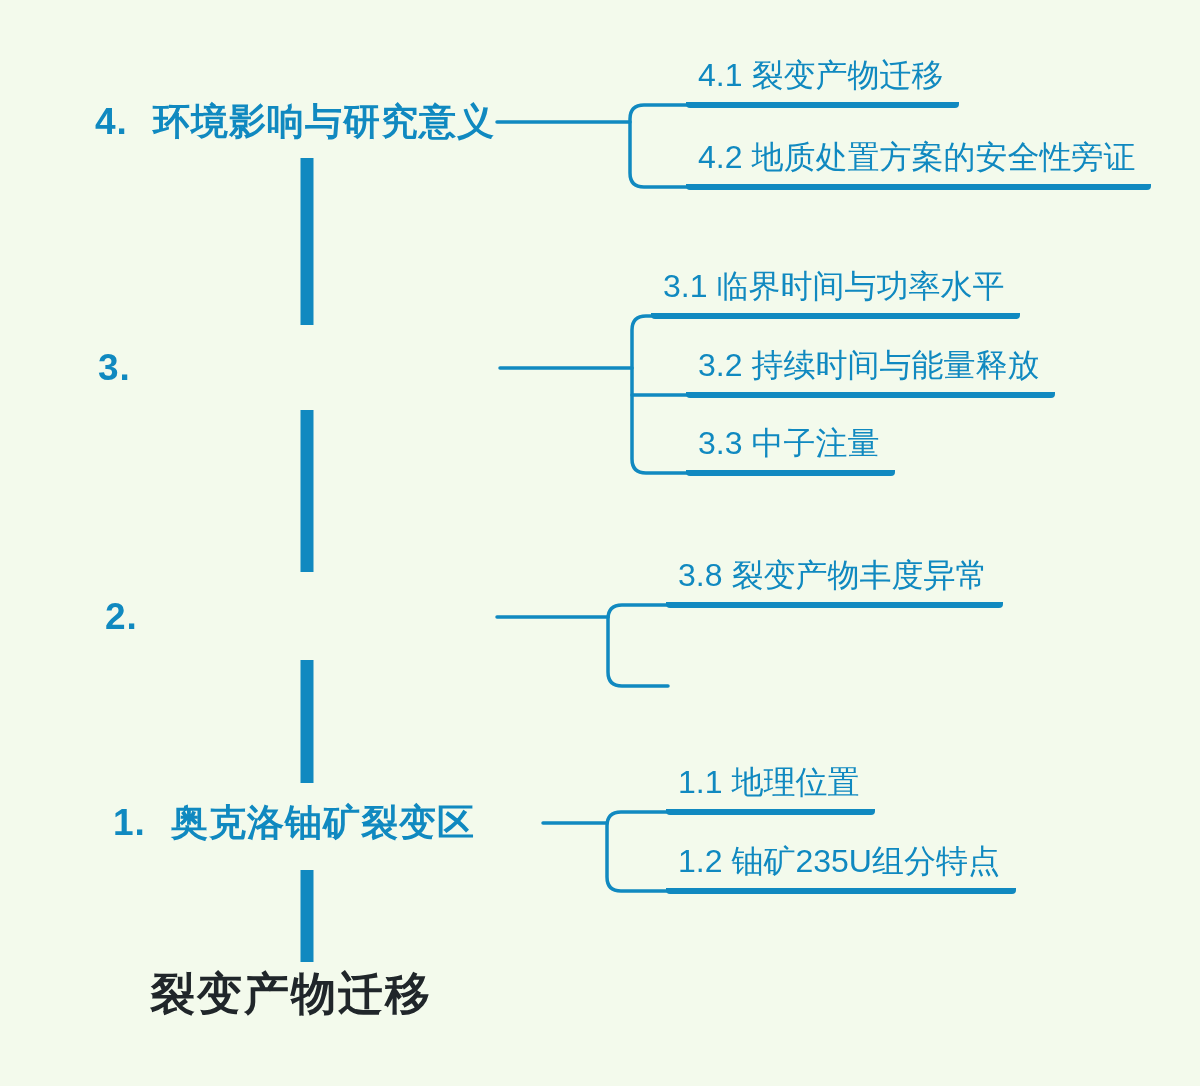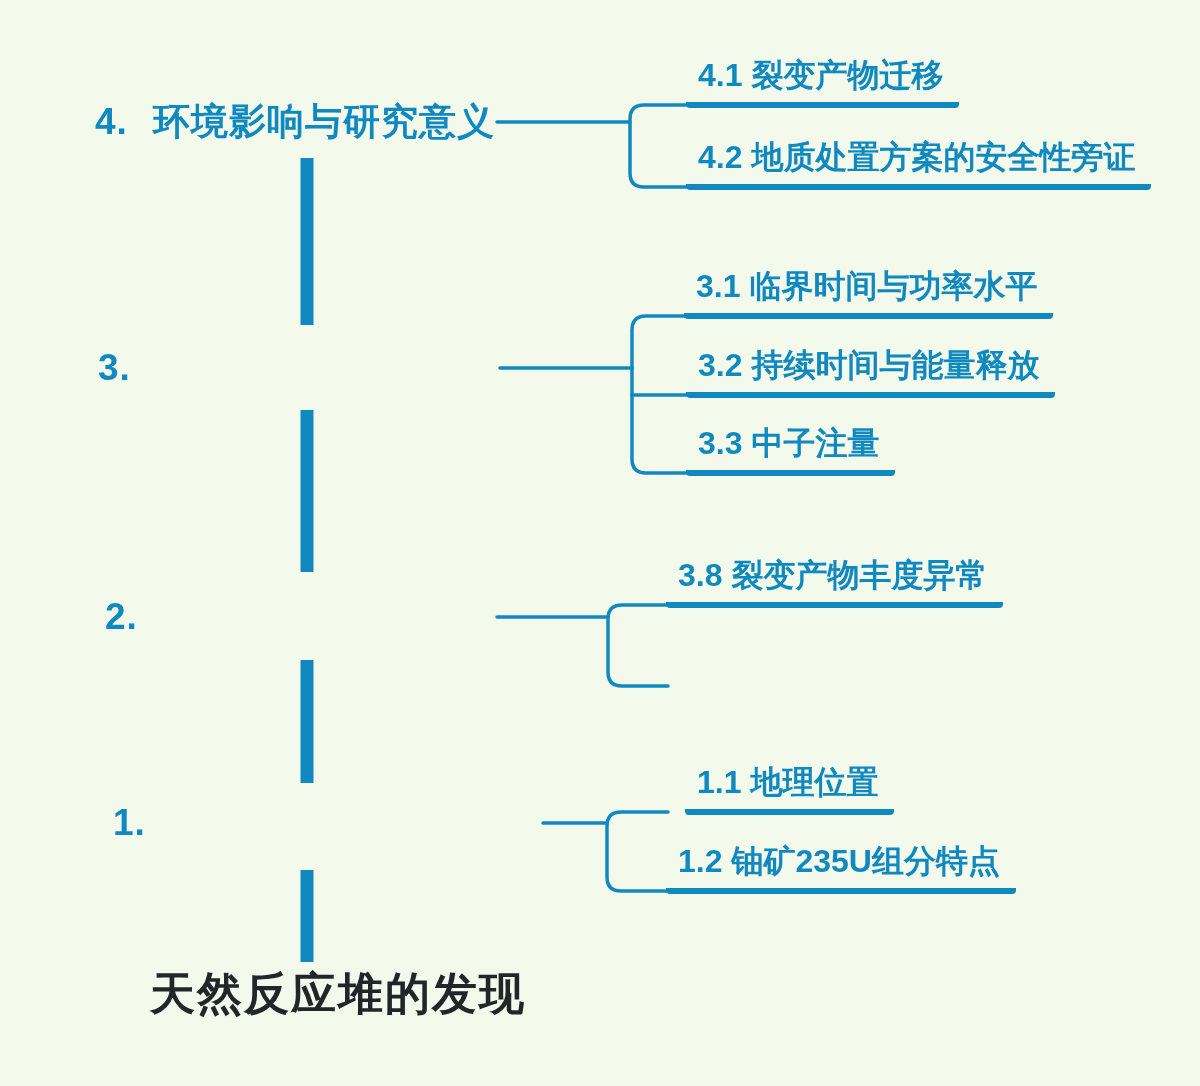--- a/index.html
+++ b/index.html
@@ -39,35 +39,35 @@
   .topic-4 { left: 95px;  top: 98px;  }
   .topic-3 { left: 98px;  top: 344px; }
   .topic-2 { left: 105px; top: 593px; }
   .topic-1 { left: 113px; top: 799px; }
 
   
   .subtopic {
     position: absolute;
     color: var(--blue, #1089c0);
     font-size: 32px;
-    font-weight: bold;
+    font-weight: normal;
     line-height: 40px;
     white-space: nowrap;
     padding: 0 16px 7px 12px;
     border-bottom: 6px solid var(--blue, #1089c0);
     border-radius: 0 0 4px 4px;
   }
   .sub-41 { left: 686px; bottom: 978px; }
   .sub-42 { left: 686px; bottom: 896px; }
-  .sub-31 { left: 684px; bottom: 767px; }
+  .sub-31 { left: 651px; bottom: 767px; }
   .sub-32 { left: 686px; bottom: 688px; }
   .sub-33 { left: 686px; bottom: 610px; margin-top: 48px; }
   .sub-21 { left: 666px; bottom: 478px; }
   .sub-22 { left: 666px; bottom: 397px; }
-  .sub-11 { left: 685px; bottom: 271px; }
+  .sub-11 { left: 666px; bottom: 271px; }
   .sub-12 { left: 666px; bottom: 192px; }
 
   
   .root-title {
     position: absolute;
     left: 150px;
     top: 966px;
     color: var(--title, #20262a);
     font-size: 45px;
     font-weight: bold;
@@ -121,19 +121,20 @@
   <div class="subtopic sub-32">3.2 持续时间与能量释放</div>
   <div class="subtopic sub-33">3.3 中子注量</div>
 
   <div class="topic topic-2">
     <span class="num">2.</span>
   </div>
   <div class="subtopic sub-21">3.8 裂变产物丰度异常</div>
 
   <div class="topic topic-1">
     <span class="num">1.</span>
+    <span class="lbl">奥克洛铀矿裂变区</span>
   </div>
   <div class="subtopic sub-11">1.1 地理位置</div>
   <div class="subtopic sub-12">1.2 铀矿235U组分特点</div>
 
-  <div class="root-title">天然反应堆的发现</div>
+  <div class="root-title">裂变产物迁移</div>
 
 </div>
 
 </body></html>

